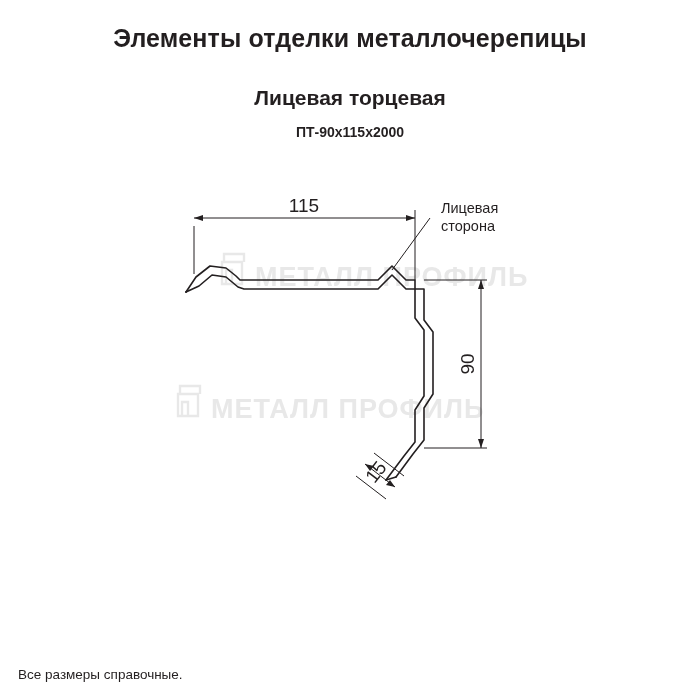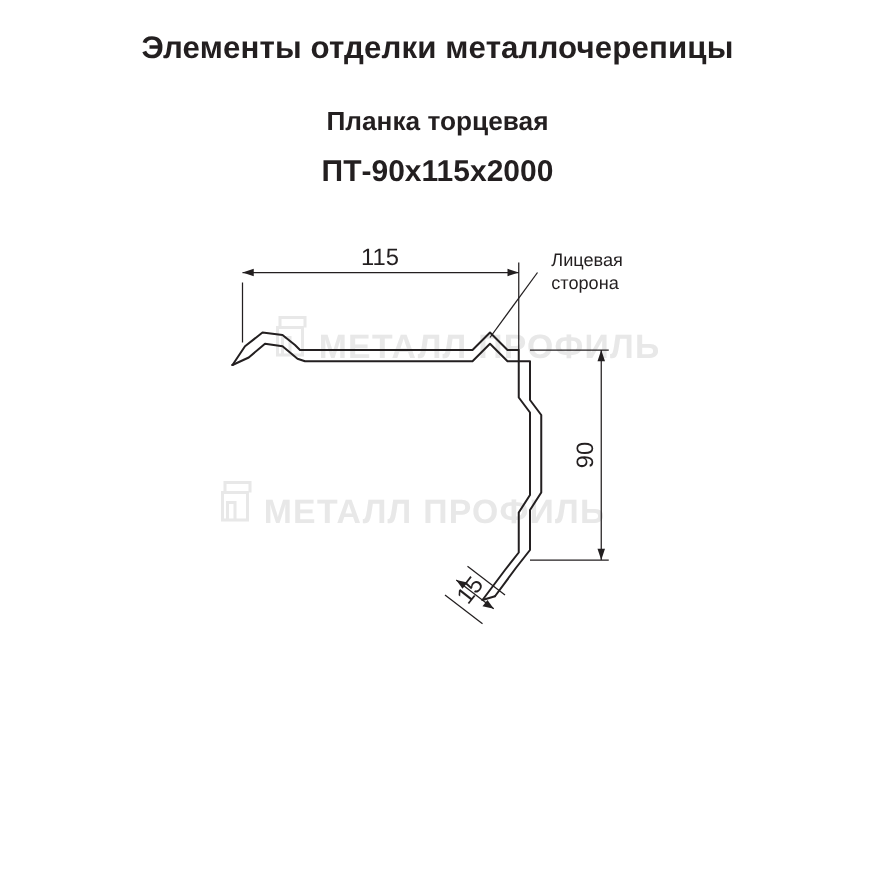--- a/index.html
+++ b/index.html
@@ -37,21 +37,21 @@
     text-align: center;
     font-size: 21px;
     font-weight: bold;
   }
   .code {
     position: absolute;
     top: 124px;
     left: 0;
     width: 700px;
     text-align: center;
-    font-size: 24px;
+    font-size: 14px;
     font-weight: bold;
   }
   .drawing {
     position: absolute;
     top: 170px;
     left: 0;
     width: 700px;
     height: 370px;
   }
   .footnotes {
@@ -88,21 +88,21 @@
     font-size: 14.5px;
     fill: #231f20;
   }
 </style>
 </head>
 <body>
 
 <div class="page">
 
   <div class="title">Элементы отделки металлочерепицы</div>
-  <div class="subtitle">Планка торцевая</div>
+  <div class="subtitle">Лицевая торцевая</div>
   <div class="code">ПТ-90х115х2000</div>
 
   <div class="drawing">
     <svg width="700" height="370" viewBox="0 0 700 370">
 
       <g>
         <g class="wm-stroke" transform="translate(222,98)">
           <path d="M0 16 L0 -6 L20 -6 L20 16 Z"></path>
           <path d="M2 -6 L2 -14 L22 -14 L22 -6"></path>
           <path d="M4 16 L4 2 L10 2 L10 16"></path>
@@ -188,15 +188,16 @@
       <g stroke="#231f20" stroke-width="1" fill="none">
         <line x1="392" y1="100" x2="430" y2="48"></line>
       </g>
       <text class="face-label" x="441" y="43">Лицевая</text>
       <text class="face-label" x="441" y="61">сторона</text>
 
     </svg>
   </div>
 
   <div class="footnotes">
+    <div>Все размеры справочные.</div>
   </div>
 
 </div>
 
 </body></html>

